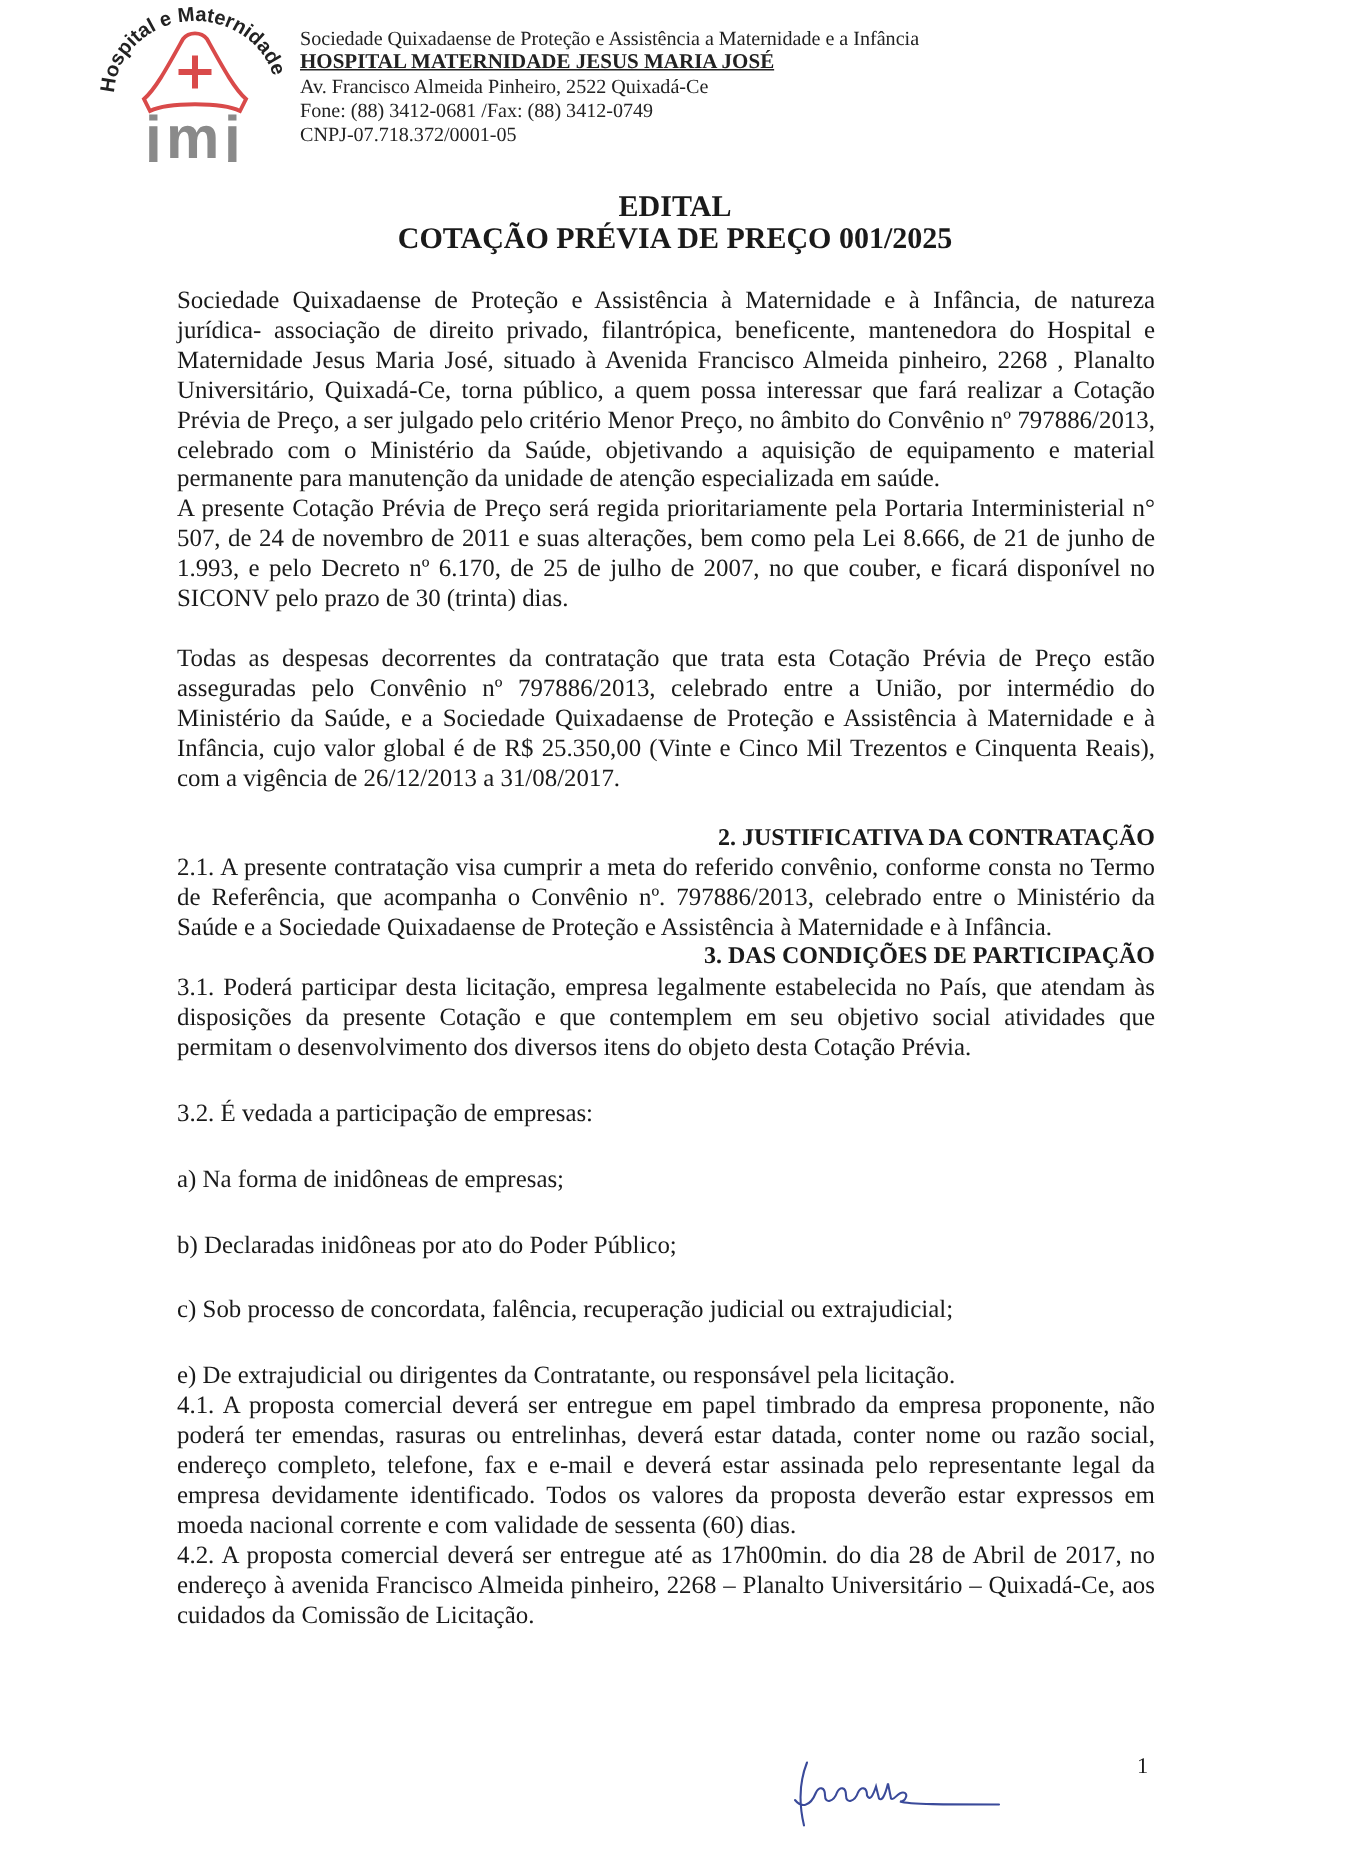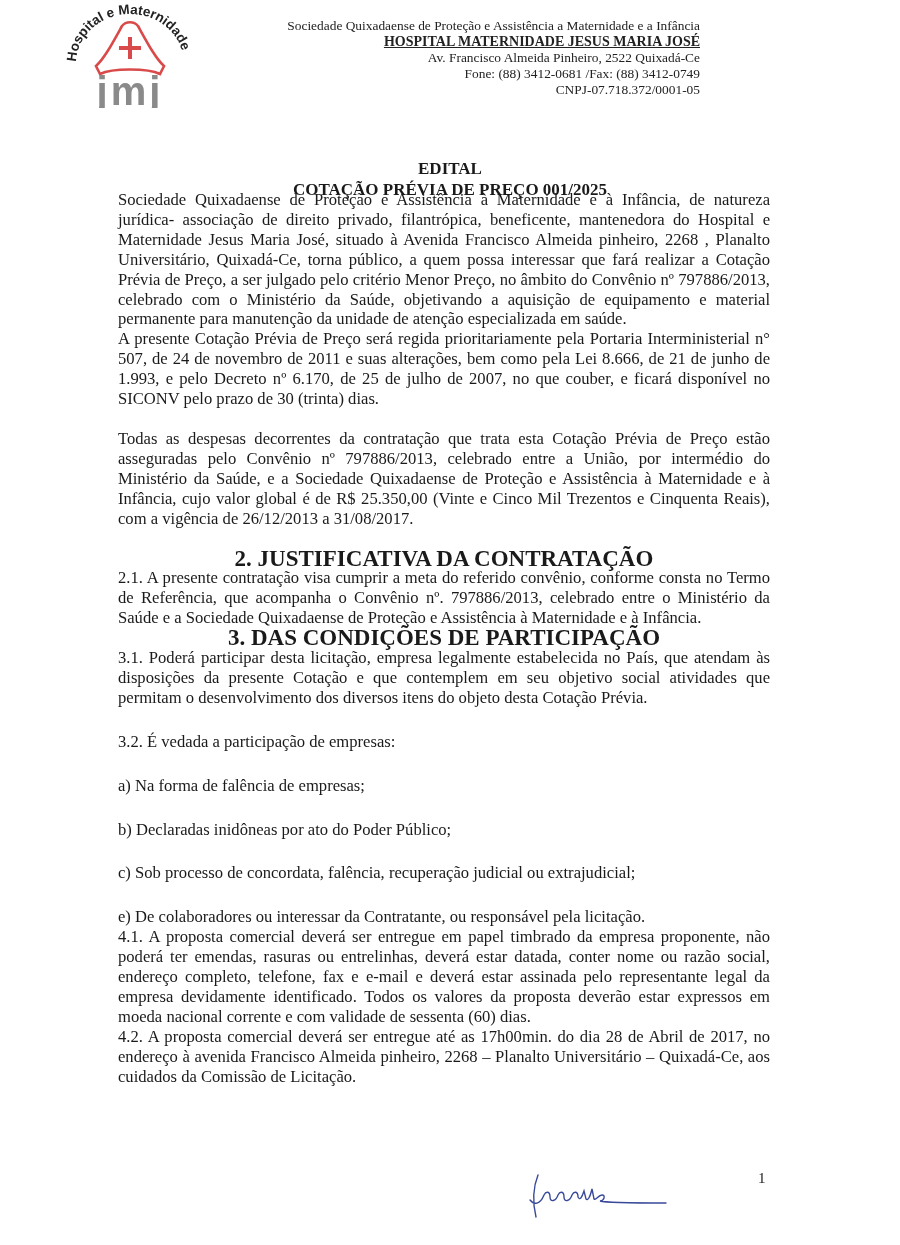--- a/index.html
+++ b/index.html
@@ -4,36 +4,35 @@
 <style>
   html, body { margin: 0; padding: 0; }
   body {
     width: 900px; height: 1245px; background: #ffffff;
     font-family: "Liberation Serif", "DejaVu Serif", serif;
     color: #1a1a1a; position: relative; overflow: hidden;
   }
   .logo { position: absolute; left: 62px; top: 4px; width: 136px; height: 104px; }
   .letterhead {
     position: absolute; left: 200px; top: 18px; width: 500px;
-    text-align: right; font-size: 13.4px; line-height: 16px; color: #222;
+    text-align: left; font-size: 13.4px; line-height: 16px; color: #222;
   }
   .letterhead .lh-name { font-weight: bold; text-decoration: underline; font-size: 14px; }
   .title-block {
     position: absolute; left: 110px; top: 128px; width: 680px;
-    text-align: center; font-weight: bold; font-size: 17px; line-height: 21px;
+    text-align: center; font-weight: bold; font-size: 20px; line-height: 21px;
     font-family: "Liberation Sans Narrow", "Liberation Serif", serif;
-    margin-top: 30px;
   }
   .content {
     position: absolute; left: 118px; top: 190px; width: 652px;
     font-size: 16.6px; line-height: 19.9px; text-align: justify;
   }
   .content p { margin: 0; }
   .content .gap { height: 20px; }
-  .content .heading { font-weight: bold; font-size: 23px; text-align: center; }
+  .content .heading { font-weight: bold; font-size: 16px; text-align: right; }
   .content .left { text-align: left; margin-top: 24px; }
   .page-number {
     position: absolute; left: 758px; top: 1170px; font-size: 15px;
   }
   .signature { position: absolute; left: 510px; top: 1165px; width: 190px; height: 60px; }
 </style>
 </head>
 <body>
 
 <div class="logo">
@@ -69,24 +68,24 @@
   <div class="gap"></div>
   <p>Todas as despesas decorrentes da contratação que trata esta Cotação Prévia de Preço estão asseguradas pelo Convênio nº 797886/2013, celebrado entre a União, por intermédio do Ministério da Saúde, e a Sociedade Quixadaense de Proteção e Assistência à Maternidade e à Infância, cujo valor global é de R$ 25.350,00 (Vinte e Cinco Mil Trezentos e Cinquenta Reais), com a vigência de 26/12/2013 a 31/08/2017.</p>
   <div class="gap"></div>
 
   <p class="heading">2. JUSTIFICATIVA DA CONTRATAÇÃO</p>
   <p>2.1. A presente contratação visa cumprir a meta do referido convênio, conforme consta no Termo de Referência, que acompanha o Convênio nº. 797886/2013, celebrado entre o Ministério da Saúde e a Sociedade Quixadaense de Proteção e Assistência à Maternidade e à Infância.</p>
 
   <p class="heading">3. DAS CONDIÇÕES DE PARTICIPAÇÃO</p>
   <p>3.1. Poderá participar desta licitação, empresa legalmente estabelecida no País, que atendam às disposições da presente Cotação e que contemplem em seu objetivo social atividades que permitam o desenvolvimento dos diversos itens do objeto desta Cotação Prévia.</p>
   <p class="left">3.2. É vedada a participação de empresas:</p>
-  <p class="left">a) Na forma de falência de empresas;</p>
+  <p class="left">a) Na forma de inidôneas de empresas;</p>
   <p class="left">b) Declaradas inidôneas por ato do Poder Público;</p>
   <p class="left">c) Sob processo de concordata, falência, recuperação judicial ou extrajudicial;</p>
-  <p class="left">e) De colaboradores ou interessar da Contratante, ou responsável pela licitação.</p>
+  <p class="left">e) De extrajudicial ou dirigentes da Contratante, ou responsável pela licitação.</p>
 
   <p>4.1. A proposta comercial deverá ser entregue em papel timbrado da empresa proponente, não poderá ter emendas, rasuras ou entrelinhas, deverá estar datada, conter nome ou razão social, endereço completo, telefone, fax e e-mail e deverá estar assinada pelo representante legal da empresa devidamente identificado. Todos os valores da proposta deverão estar expressos em moeda nacional corrente e com validade de sessenta (60) dias.</p>
   <p>4.2. A proposta comercial deverá ser entregue até as 17h00min. do dia 28 de Abril de 2017, no endereço à avenida Francisco Almeida pinheiro, 2268 – Planalto Universitário – Quixadá-Ce, aos cuidados da Comissão de Licitação.</p>
 </div>
 
 <div class="signature">
   <svg width="190" height="60" viewBox="0 0 190 60">
     <path d="M 28 10 C 24 20, 22 35, 26 52 M 20 35 C 24 40, 30 40, 34 30 C 36 26, 40 26, 40 32 C 40 38, 46 36, 48 30 C 50 26, 54 26, 54 32 C 54 38, 60 36, 62 30 C 64 26, 68 26, 68 32 C 70 36, 72 32, 74 26 L 76 34 C 78 36, 80 32, 82 24 L 84 34 C 86 36, 88 30, 92 30 C 96 30, 94 36, 90 36 C 96 38, 120 38, 156 38" fill="none" stroke="#3a4a9a" stroke-width="1.4" stroke-linecap="round"></path>
   </svg>
 </div>

